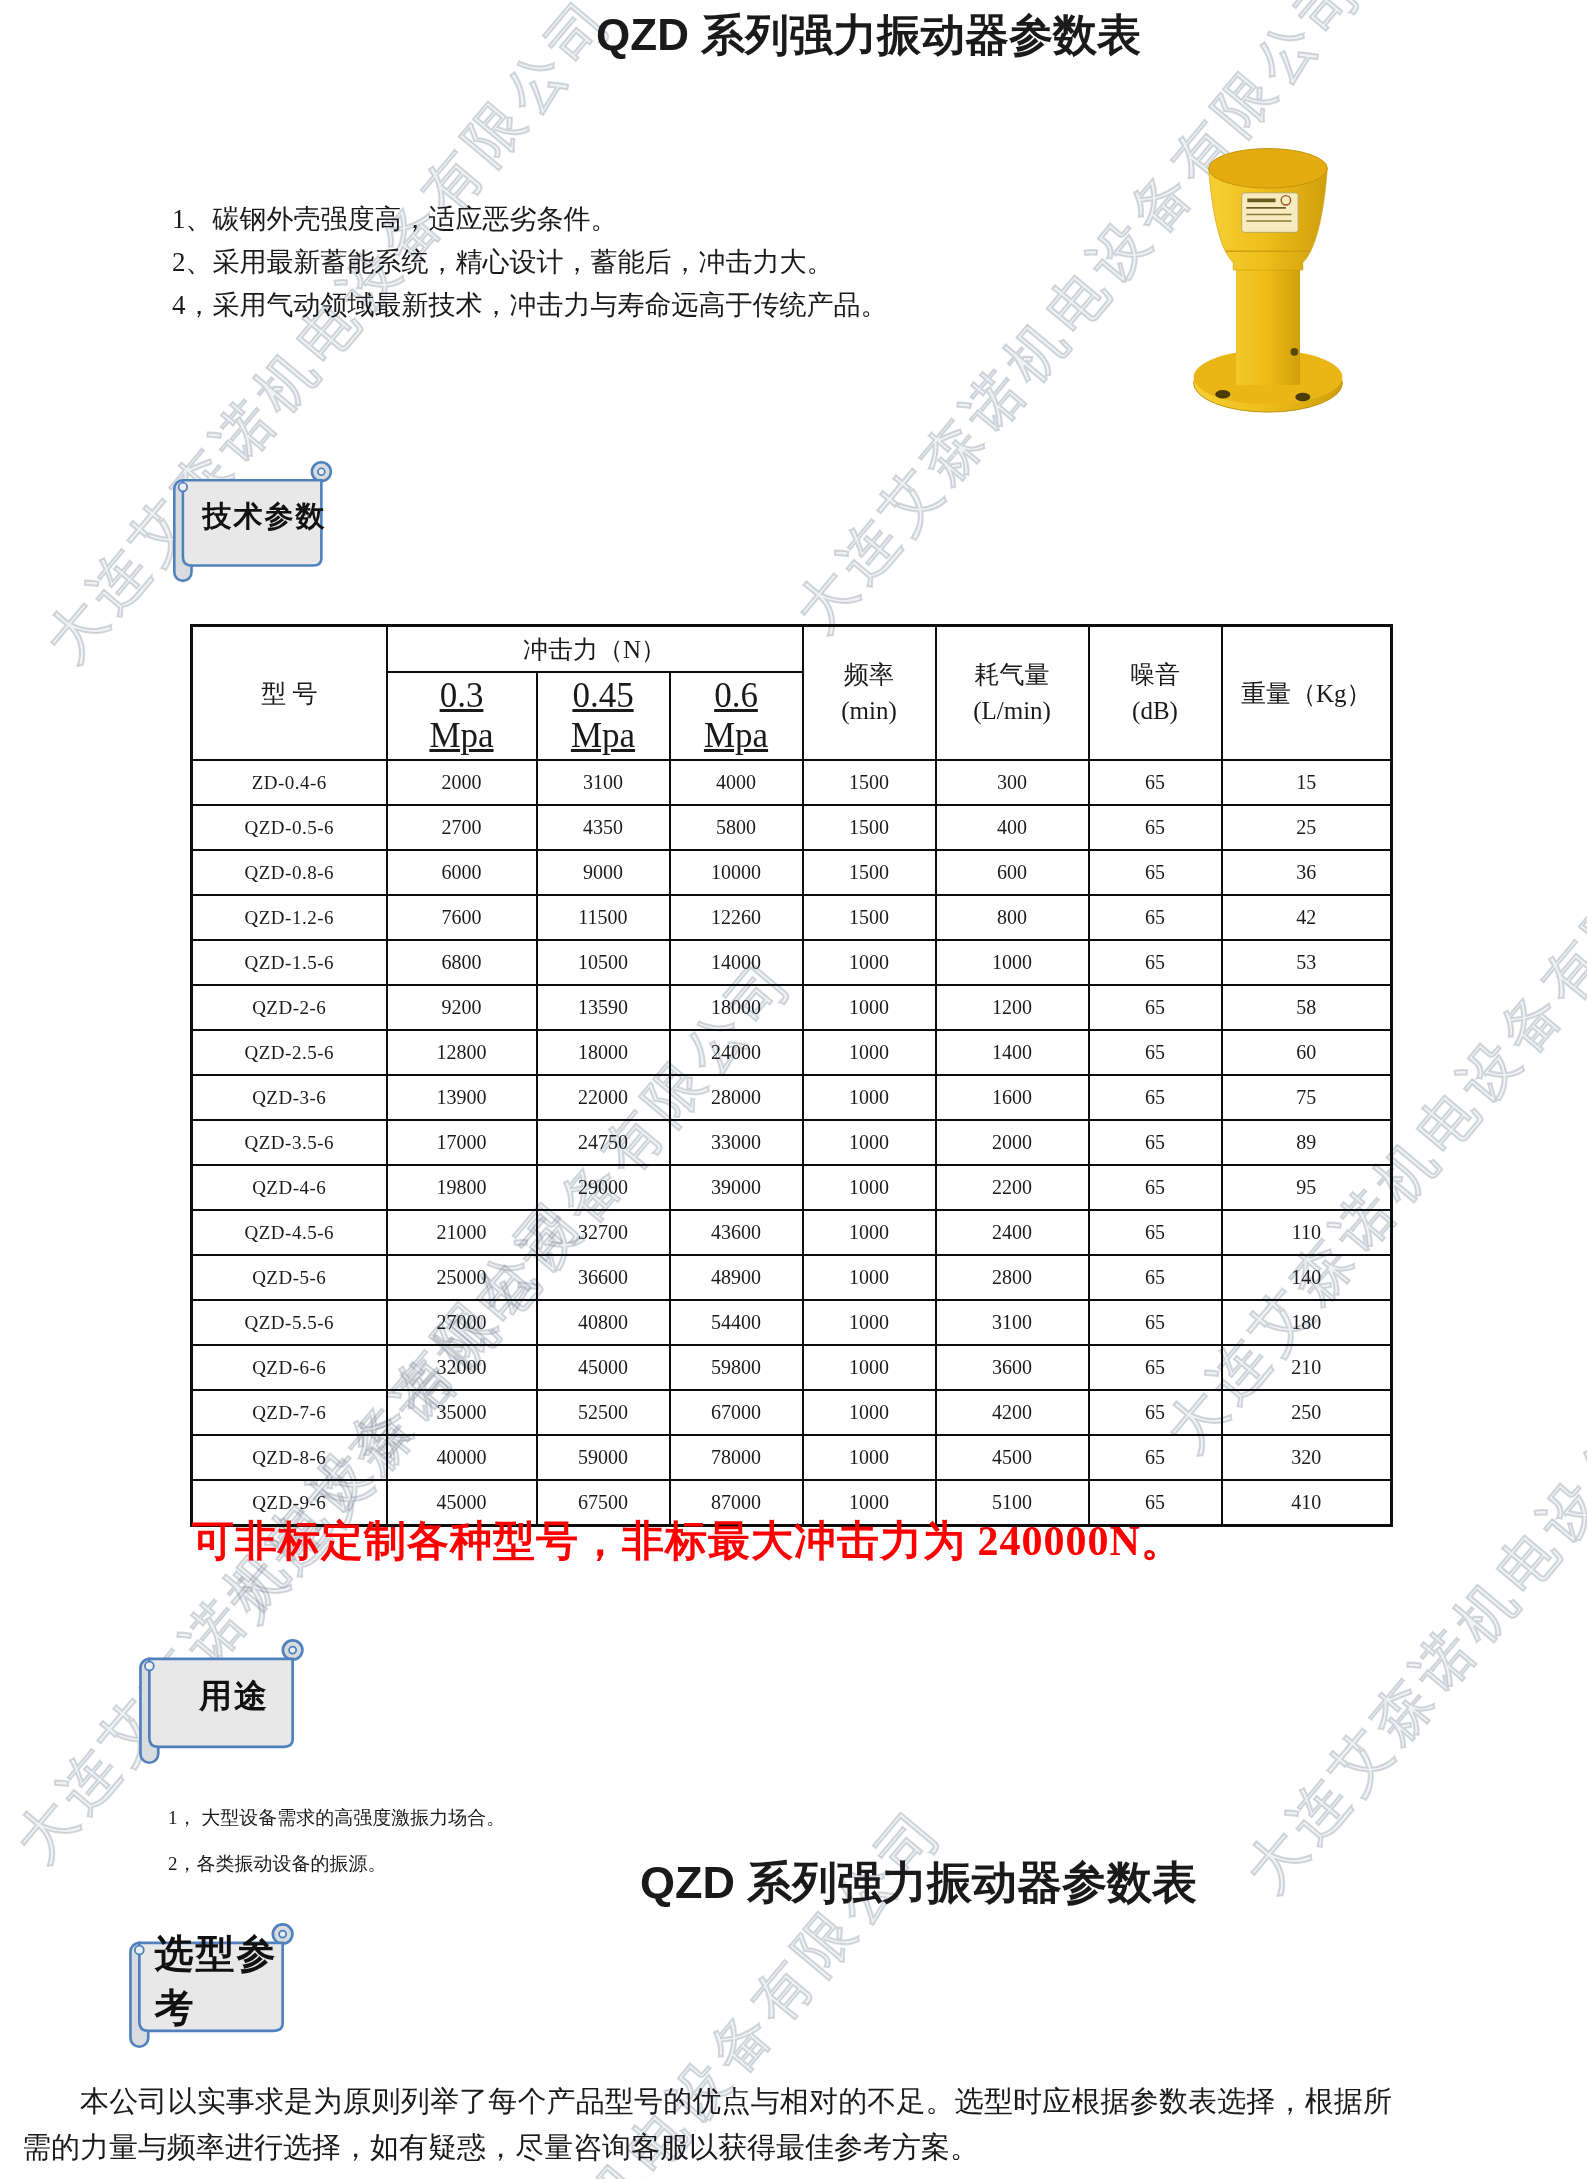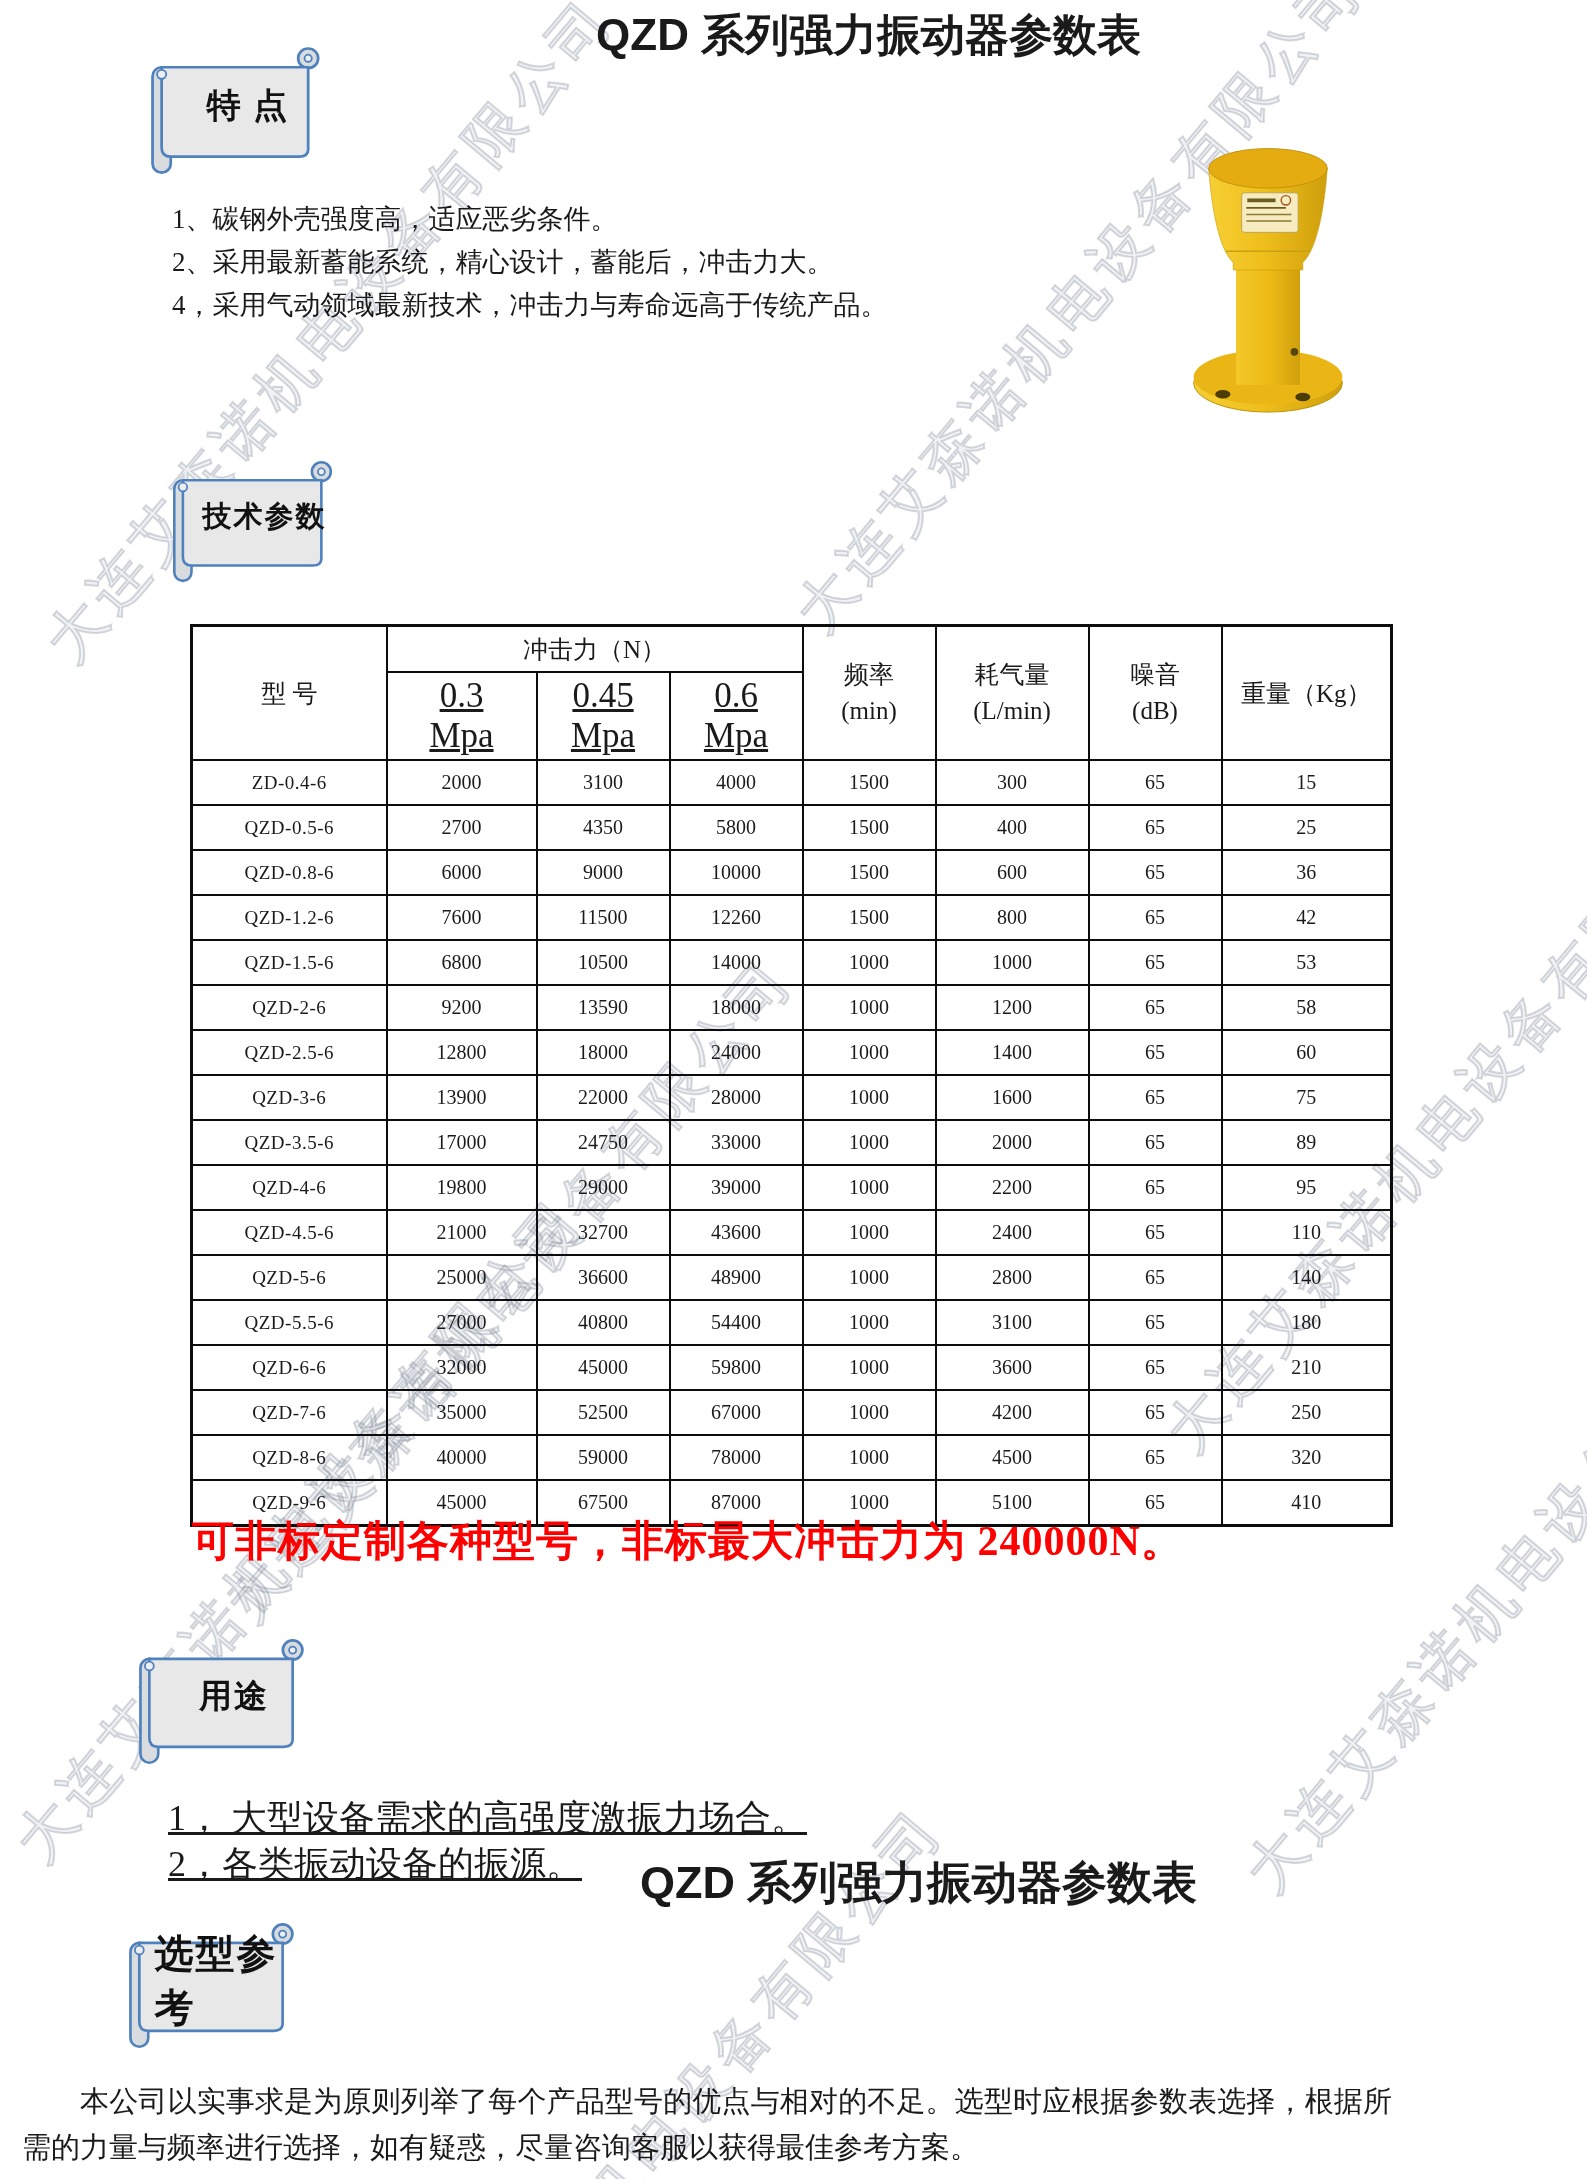--- a/index.html
+++ b/index.html
@@ -26,21 +26,21 @@
   .banner .roll{fill:#d9dcdf;stroke:var(--banner-border,#4f81bd);stroke-width:3;}
   .banner .bodyshape{fill:var(--banner-fill,#e8e8e8);stroke:var(--banner-border,#4f81bd);stroke-width:3;}
   .banner .roll-inner{fill:#eceef0;stroke:var(--banner-border,#4f81bd);stroke-width:2;}
   .banner-label{
     position:absolute;left:16%;right:6%;top:16%;bottom:24%;
     display:flex;align-items:center;justify-content:center;
     font-weight:bold;color:#111;z-index:3;letter-spacing:2px;
   }
   
   .feature-list{position:absolute;left:172px;top:198px;width:1030px;font-size:27px;line-height:43px;z-index:2;}
-  .usage-list{position:absolute;left:168px;top:1795px;width:960px;font-size:36px;line-height:46px;z-index:2;text-decoration:underline;}
+  .usage-list{position:absolute;left:168px;top:1795px;width:960px;font-size:19px;line-height:46px;z-index:2;}
   
   .spec-table{
     position:absolute;left:190px;top:624px;width:1200px;z-index:2;
     border-collapse:collapse;table-layout:fixed;background:transparent;
   }
   .spec-table th,.spec-table td{
     border:2px solid #0d0d0d;text-align:center;vertical-align:middle;
     padding:0;font-weight:normal;background:transparent;
   }
   .spec-table{border:3px solid #0d0d0d;}
@@ -75,30 +75,20 @@
   <div class="wm" style="left:510px;top:1290px;">大连艾森诺机电设备有限公司</div>
   <div class="wm" style="left:1450px;top:1120px;">大连艾森诺机电设备有限公司</div>
   <div class="wm" style="left:300px;top:1530px;">大连艾森诺机电设备有限公司</div>
   <div class="wm" style="left:1530px;top:1560px;">大连艾森诺机电设备有限公司</div>
   <div class="wm" style="left:660px;top:2140px;">大连艾森诺机电设备有限公司</div>
 
   <div class="doc-title">
     <span class="qzd">QZD</span><span>系列强力振动器参数表</span>
   </div>
 
-  <div class="banner" style="left:148px;top:44px;width:182px;height:134px;">
-    <svg viewBox="0 0 200 150" preserveAspectRatio="none">
-      <rect class="roll" x="5" y="26" width="20" height="118" rx="10"></rect>
-      <circle class="roll" cx="176" cy="16" r="11"></circle>
-      <circle class="roll-inner" cx="176" cy="16" r="4"></circle>
-      <path class="bodyshape" d="M15 26 H176 V118 Q176 126 166 126 H25 Q15 126 15 116 Z"></path>
-      <circle class="roll-inner" cx="15" cy="34" r="5"></circle>
-    </svg>
-    <div class="banner-label" style="font-size:34px;">特  点</div>
-  </div>
 
   <div class="product">
     <svg viewBox="0 0 170 320">
       <defs>
         <linearGradient id="gBody" x1="0" y1="0" x2="1" y2="0">
           <stop offset="0" stop-color="#f6cf35"></stop>
           <stop offset="0.45" stop-color="#efbf1b"></stop>
           <stop offset="1" stop-color="#cf9f0c"></stop>
         </linearGradient>
         <linearGradient id="gCyl" x1="0" y1="0" x2="1" y2="0">

